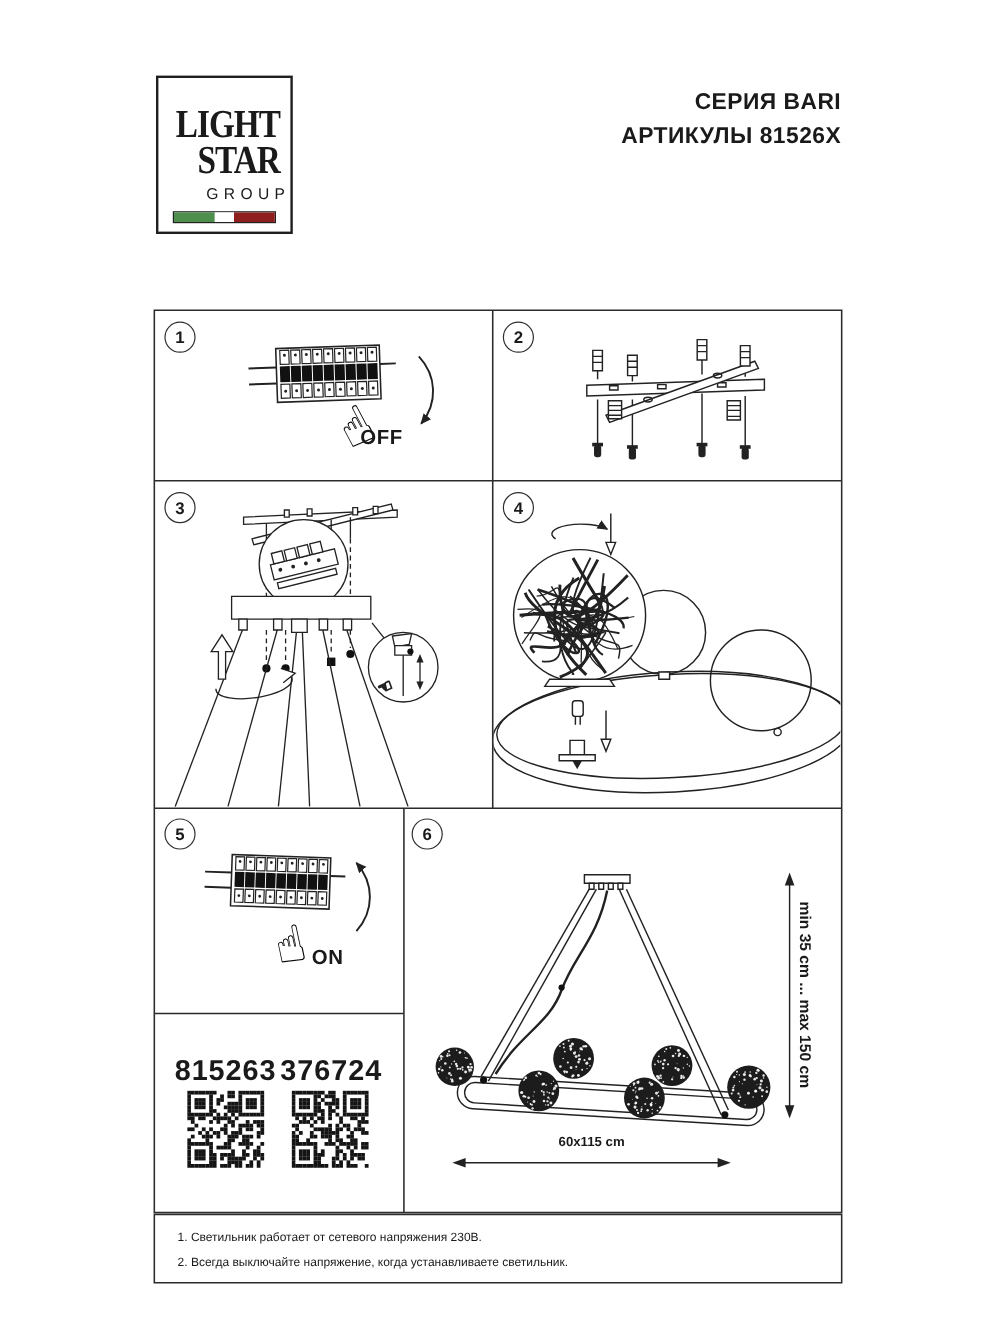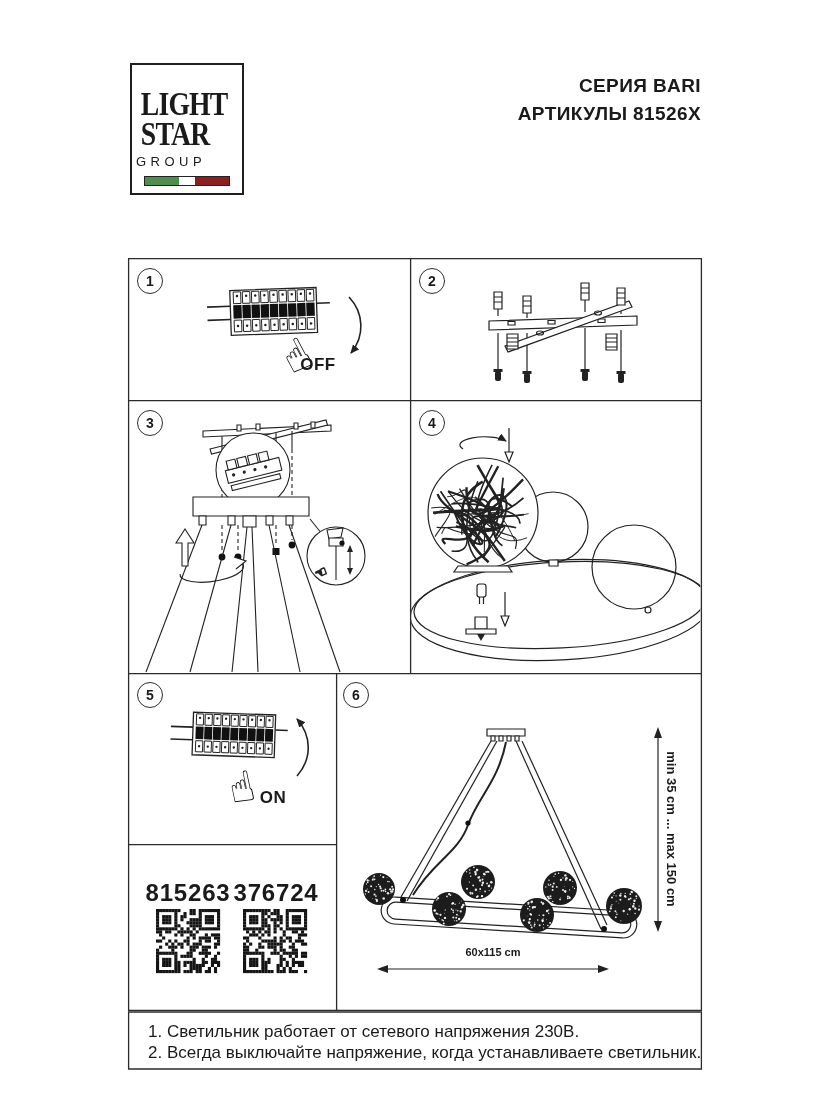--- a/index.html
+++ b/index.html
@@ -1,39 +1,39 @@
 <!DOCTYPE html>
 <html><head>
 <meta charset="utf-8">
 <style>
   html,body{margin:0;padding:0;background:#e8e8e8;}
   .page{position:relative;width:826px;height:1100px;background:#ffffff;overflow:hidden;
         font-family:"Liberation Sans",sans-serif;color:#1a1a1a;}
   .abs{position:absolute;}
   
-  .logo{left:130px;top:63px;width:114px;height:132px;border:2px solid #1f1f1f;text-align:left;box-sizing:border-box;}
+  .logo{left:130px;top:63px;width:114px;height:132px;border:2px solid #1f1f1f;text-align:right;box-sizing:border-box;}
   .logo-word{font-family:"Liberation Serif",serif;font-weight:bold;font-size:33px;line-height:30px;
              transform:scaleX(.84);letter-spacing:-1px;}
   .logo-word.first{margin-top:24px;}
   .logo-group{font-size:13px;letter-spacing:4.5px;margin-top:5px;font-weight:400;text-indent:4px;}
   .flag{width:84px;height:8px;margin:7px auto 0;border:1px solid #222;display:flex;box-sizing:content-box;}
   .flag>i{display:block;height:100%;}
   
   .hdr{right:125px;text-align:right;font-weight:bold;}
   .hdr-small{top:72px;font-size:19px;line-height:28px;letter-spacing:.4px;}
   .hdr-big{top:150px;font-size:21px;line-height:28px;letter-spacing:.6px;}
   
   .badge{width:26px;height:26px;border:1.4px solid #2e2e2e;border-radius:50%;background:#fff;
          display:flex;align-items:center;justify-content:center;font-size:14px;font-weight:bold;box-sizing:border-box;}
   
   .switch-label{font-size:17px;font-weight:700;transform:translateX(-50%);letter-spacing:.5px;}
   .article{font-size:24px;font-weight:bold;letter-spacing:.8px;transform:translateX(-50%);}
   .dim-h{font-size:11px;font-weight:bold;transform:translateX(-50%);}
   .dim-v{font-size:13px;font-weight:bold;white-space:nowrap;transform:translate(-50%,-50%) rotate(90deg);}
-  .notes{left:148px;top:1021px;font-size:17px;line-height:21px;}
+  .notes{left:148px;top:1021px;font-size:10px;line-height:21px;}
   svg{position:absolute;left:0;top:0;}
   svg *{vector-effect:non-scaling-stroke;}
   .qrbox{width:65px;height:66px;}
 </style>
 </head>
 <body>
 
 <div class="page">
 
   <svg width="826" height="1100" viewBox="0 0 826 1100">

